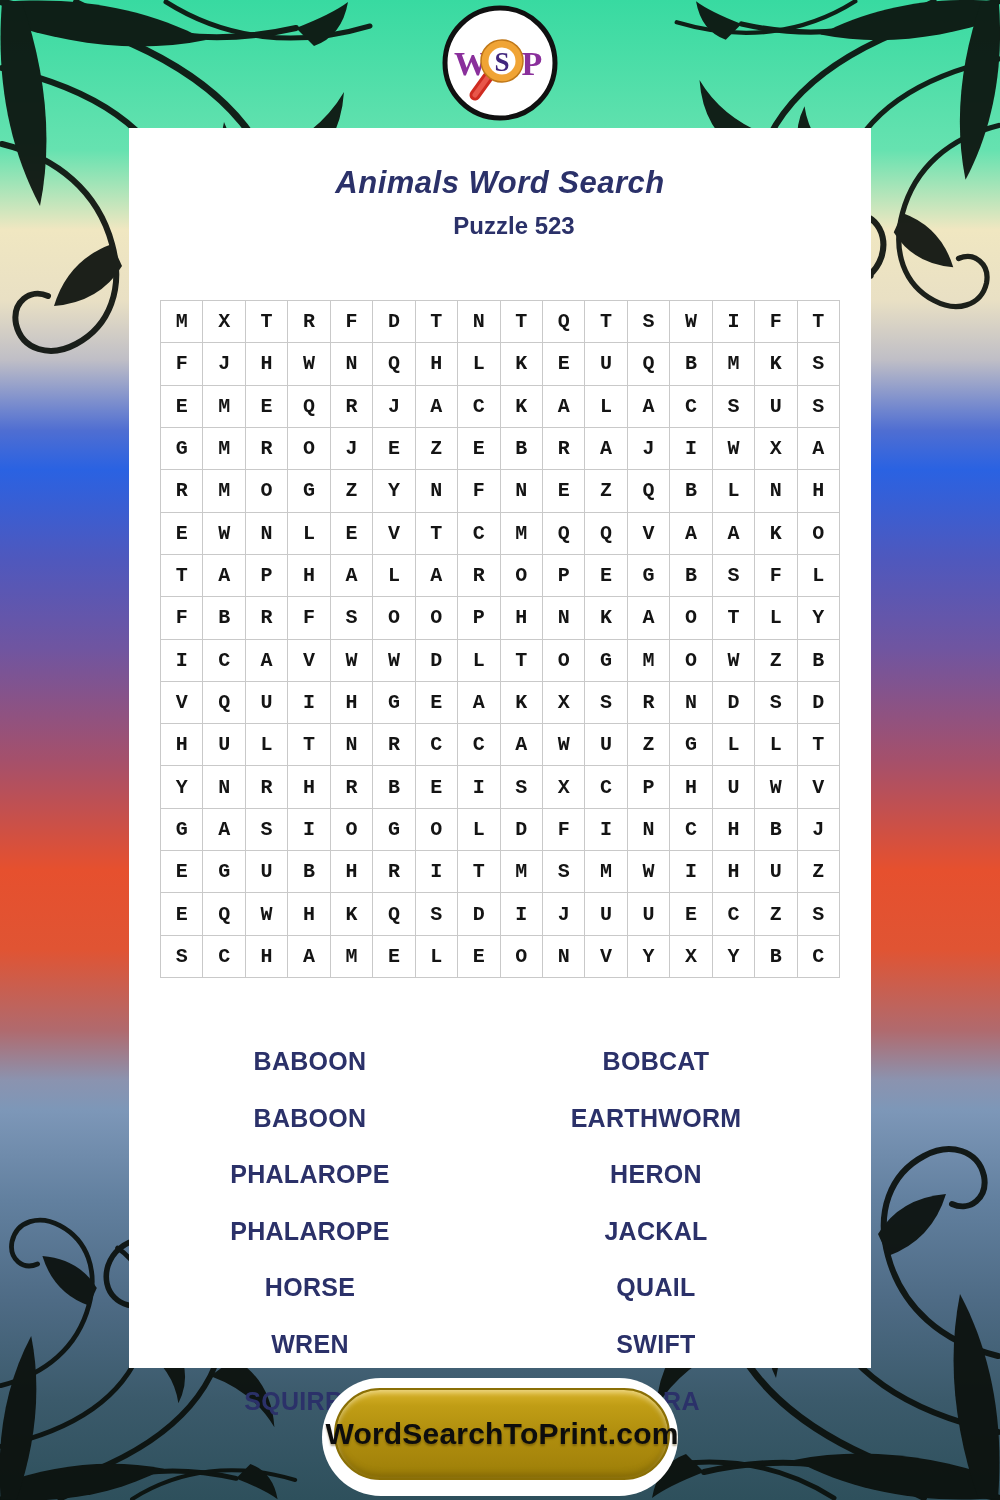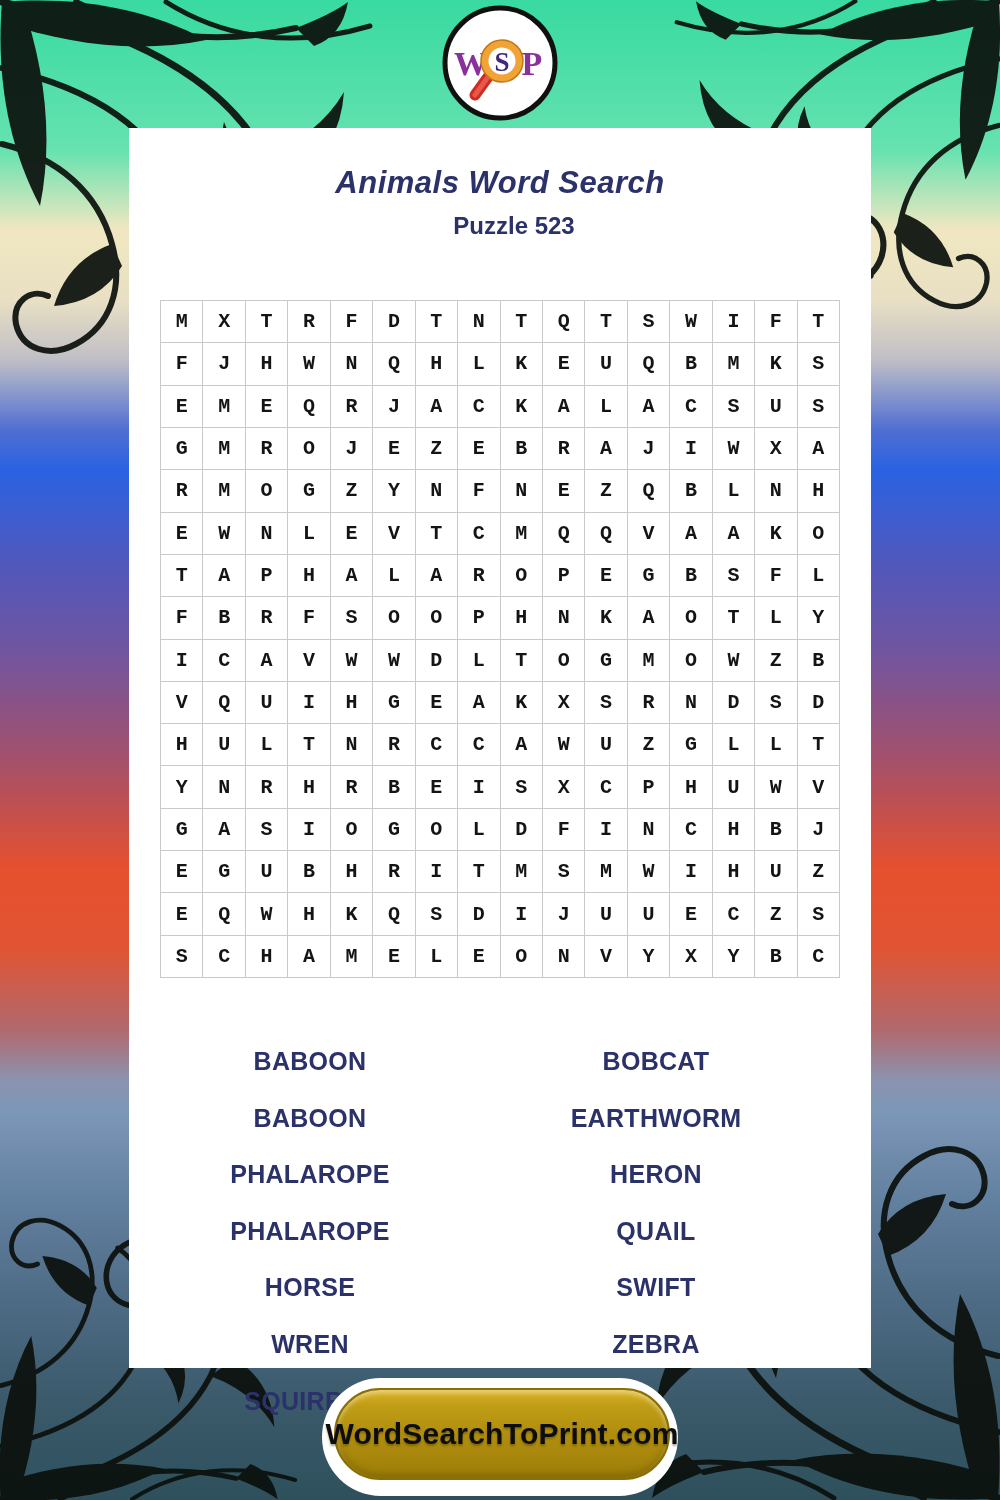--- a/index.html
+++ b/index.html
@@ -411,20 +411,21 @@
       <div class="word">PHALAROPE</div>
       <div class="word">PHALAROPE</div>
       <div class="word">HORSE</div>
       <div class="word">WREN</div>
       <div class="word">SQUIRREL</div>
     </div>
   <div class="words words-right">
       <div class="word">BOBCAT</div>
       <div class="word">EARTHWORM</div>
       <div class="word">HERON</div>
+      <div class="word">JACKAL</div>
       <div class="word">QUAIL</div>
       <div class="word">SWIFT</div>
       <div class="word">ZEBRA</div>
     </div>
 
   <div class="footer-glow"></div>
   <div class="footer-btn">
     <span>WordSearchToPrint.com</span>
   </div>
 

